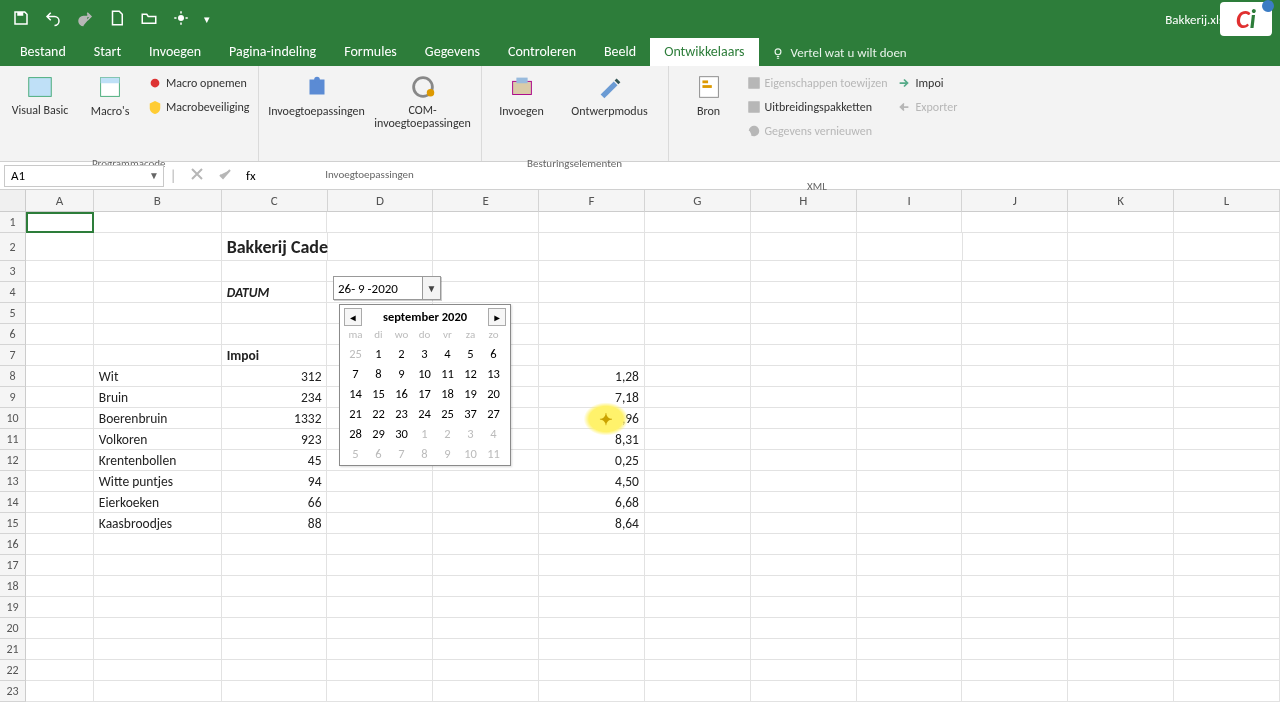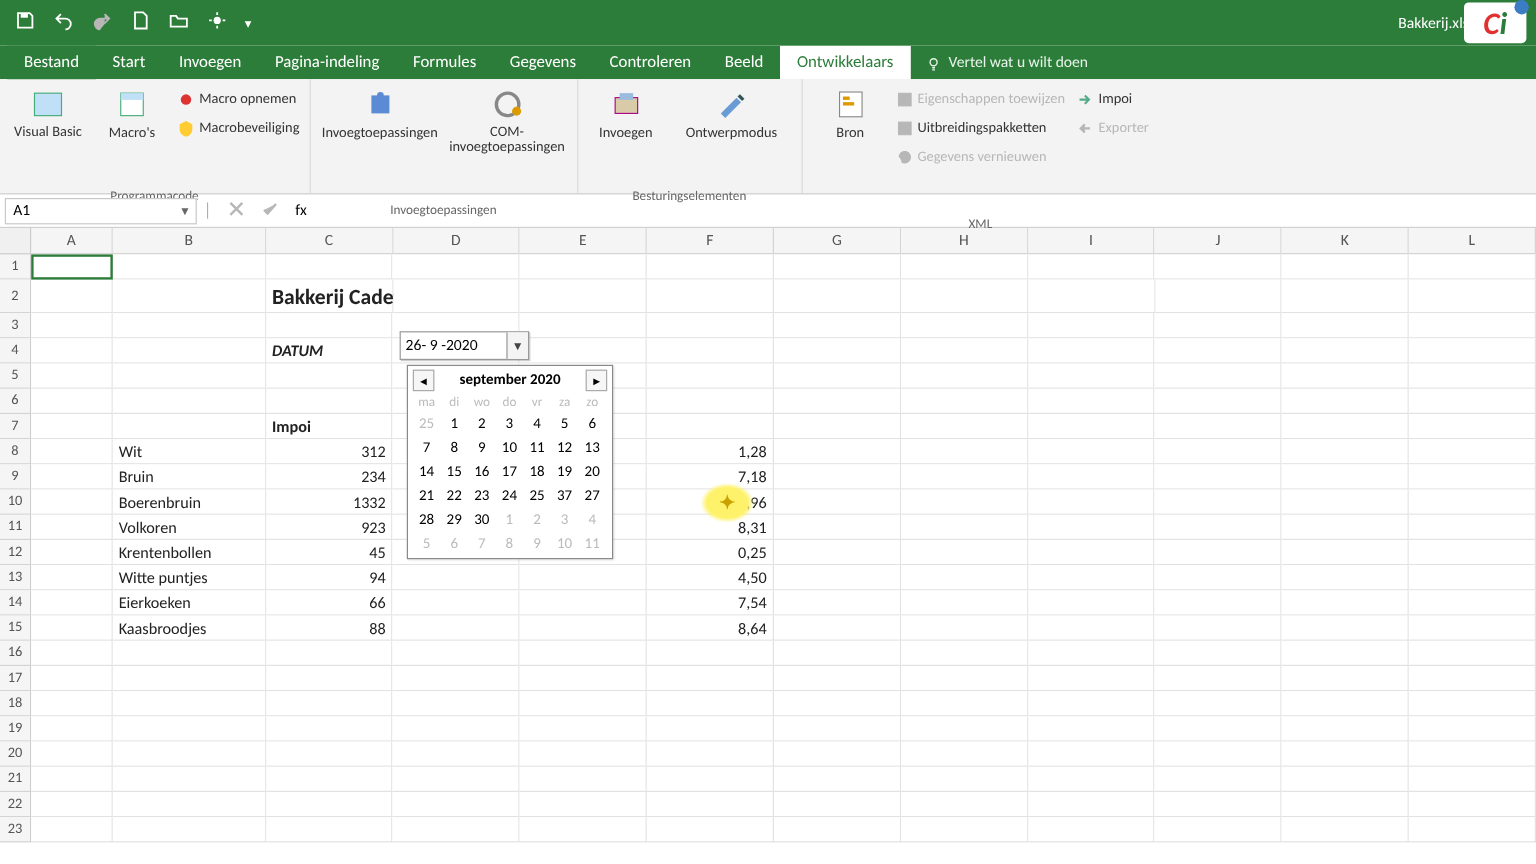--- a/index.html
+++ b/index.html
@@ -496,21 +496,21 @@
         <div class="cell " style="width: 106px;"></div>
         <div class="cell " style="width: 106px;"></div>
       </div>
       <div class="row">
         <div class="rh">14</div>
         <div class="cell " style="width: 68px;"></div>
         <div class="cell " style="width: 128px;">Eierkoeken</div>
         <div class="cell r" style="width: 106px;">66</div>
         <div class="cell " style="width: 106px;"></div>
         <div class="cell " style="width: 106px;"></div>
-        <div class="cell r" style="width: 106px;">7,54</div>
+        <div class="cell r" style="width: 106px;">6,68</div>
         <div class="cell " style="width: 106px;"></div>
         <div class="cell " style="width: 106px;"></div>
         <div class="cell " style="width: 106px;"></div>
         <div class="cell " style="width: 106px;"></div>
         <div class="cell " style="width: 106px;"></div>
         <div class="cell " style="width: 106px;"></div>
       </div>
       <div class="row">
         <div class="rh">15</div>
         <div class="cell " style="width: 68px;"></div>

